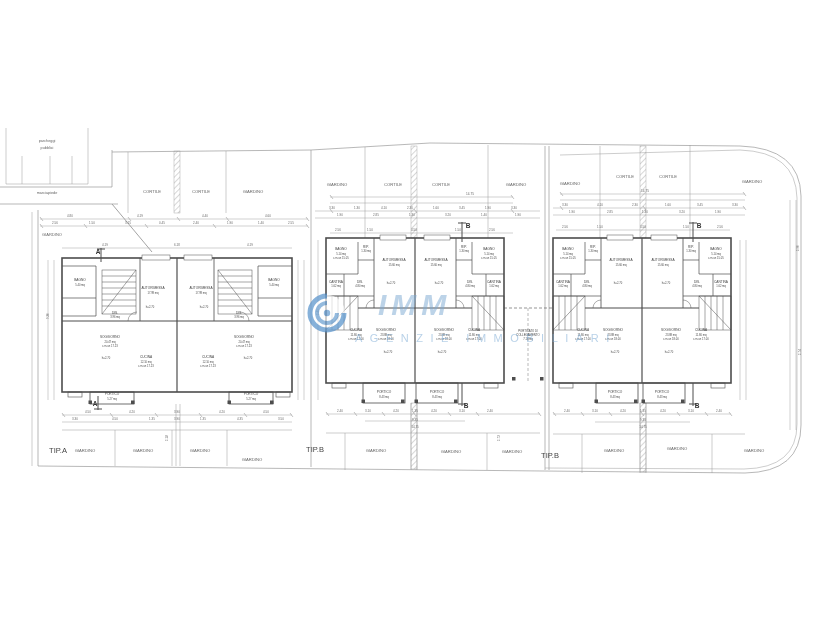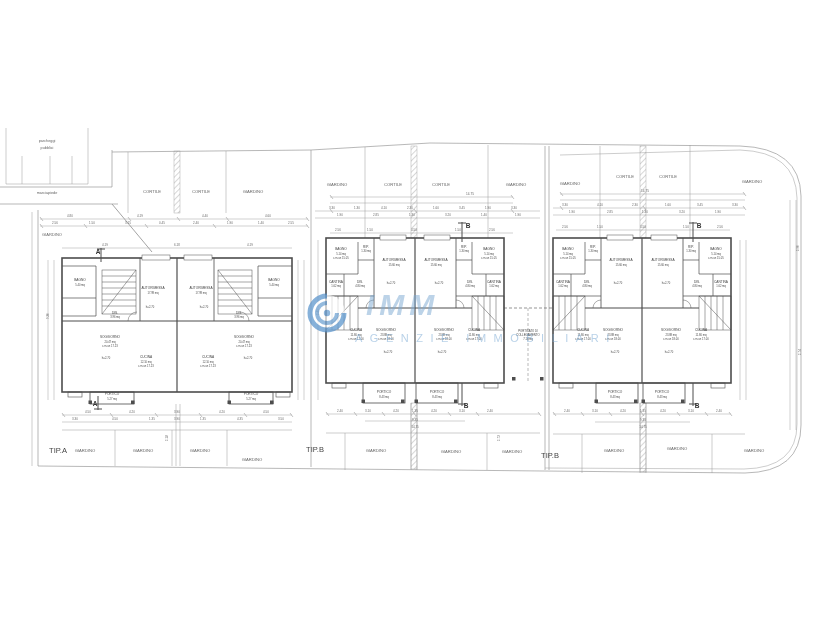--- a/index.html
+++ b/index.html
@@ -5,21 +5,21 @@
   html,body{margin:0;padding:0;background:#fff;width:840px;height:630px;overflow:hidden;}
   body{font-family:"Liberation Sans","DejaVu Sans",sans-serif;}
   #canvas{position:relative;width:840px;height:630px;background:#ffffff;}
   #plan-svg{position:absolute;left:0;top:0;}
   #plan-svg text{font-family:"Liberation Sans","DejaVu Sans",sans-serif;}
   .watermark{position:absolute;left:306px;top:290px;display:flex;align-items:flex-start;pointer-events:none;}
   .wm-logo{width:42px;height:42px;margin-top:2px;opacity:.85;}
   .wm-text{margin-left:4px;}
   .wm-line1{display:flex;align-items:baseline;line-height:1;}
   .wm-brand{font-size:36px;font-weight:bold;letter-spacing:1px;color:rgba(40,106,168,0.75);}
-  .wm-suffix{font-size:30px;font-style:italic;font-weight:bold;letter-spacing:5px;color:rgba(122,168,210,0.5);margin-left:14px;}
+  .wm-suffix{font-size:30px;font-style:italic;font-weight:bold;letter-spacing:5px;color:rgba(122,168,210,0.5);margin-left:26px;}
   .wm-tagline{font-size:11px;letter-spacing:7.5px;color:rgba(125,172,214,0.55);margin-top:12px;padding-left:3px;white-space:nowrap;}
 </style>
 </head>
 <body>
 
 <div id="canvas">
 
 <svg id="plan-svg" width="840" height="630" viewBox="0 0 840 630">
   <defs>
     <pattern id="hx" width="4" height="4" patternUnits="userSpaceOnUse" patternTransform="rotate(45)">

